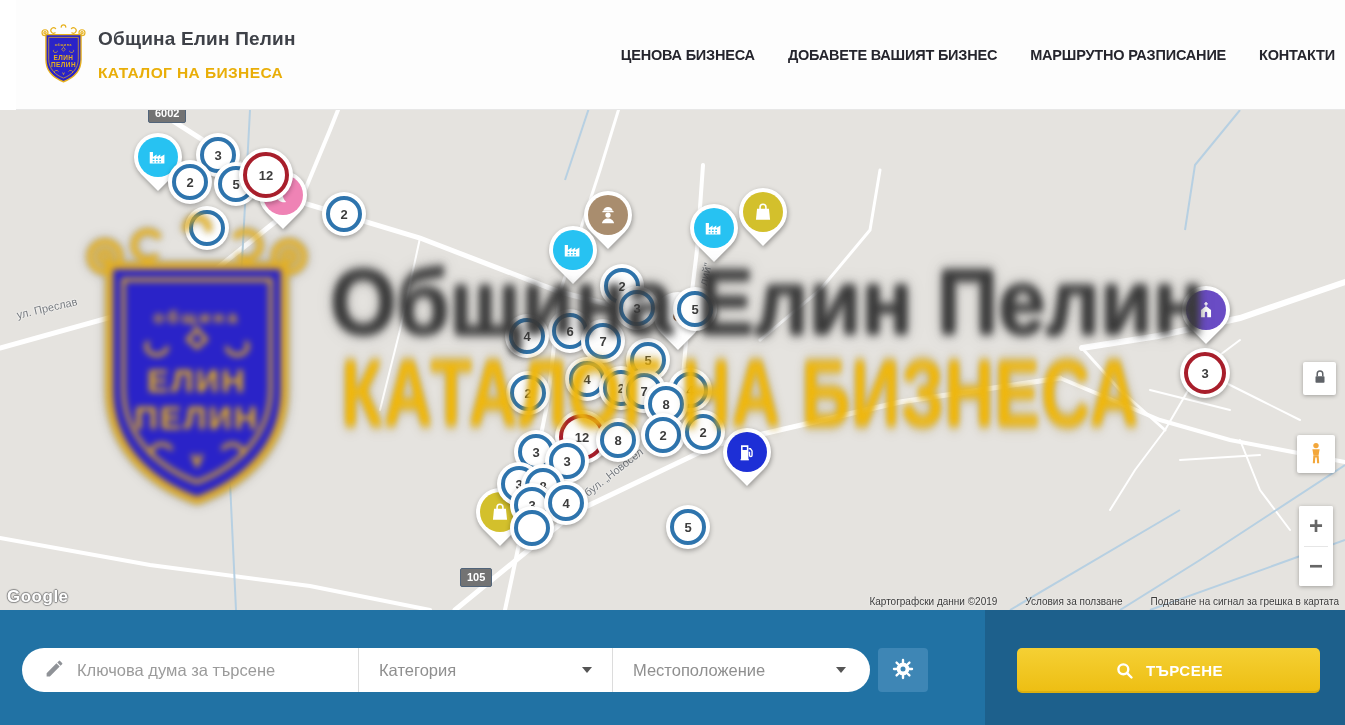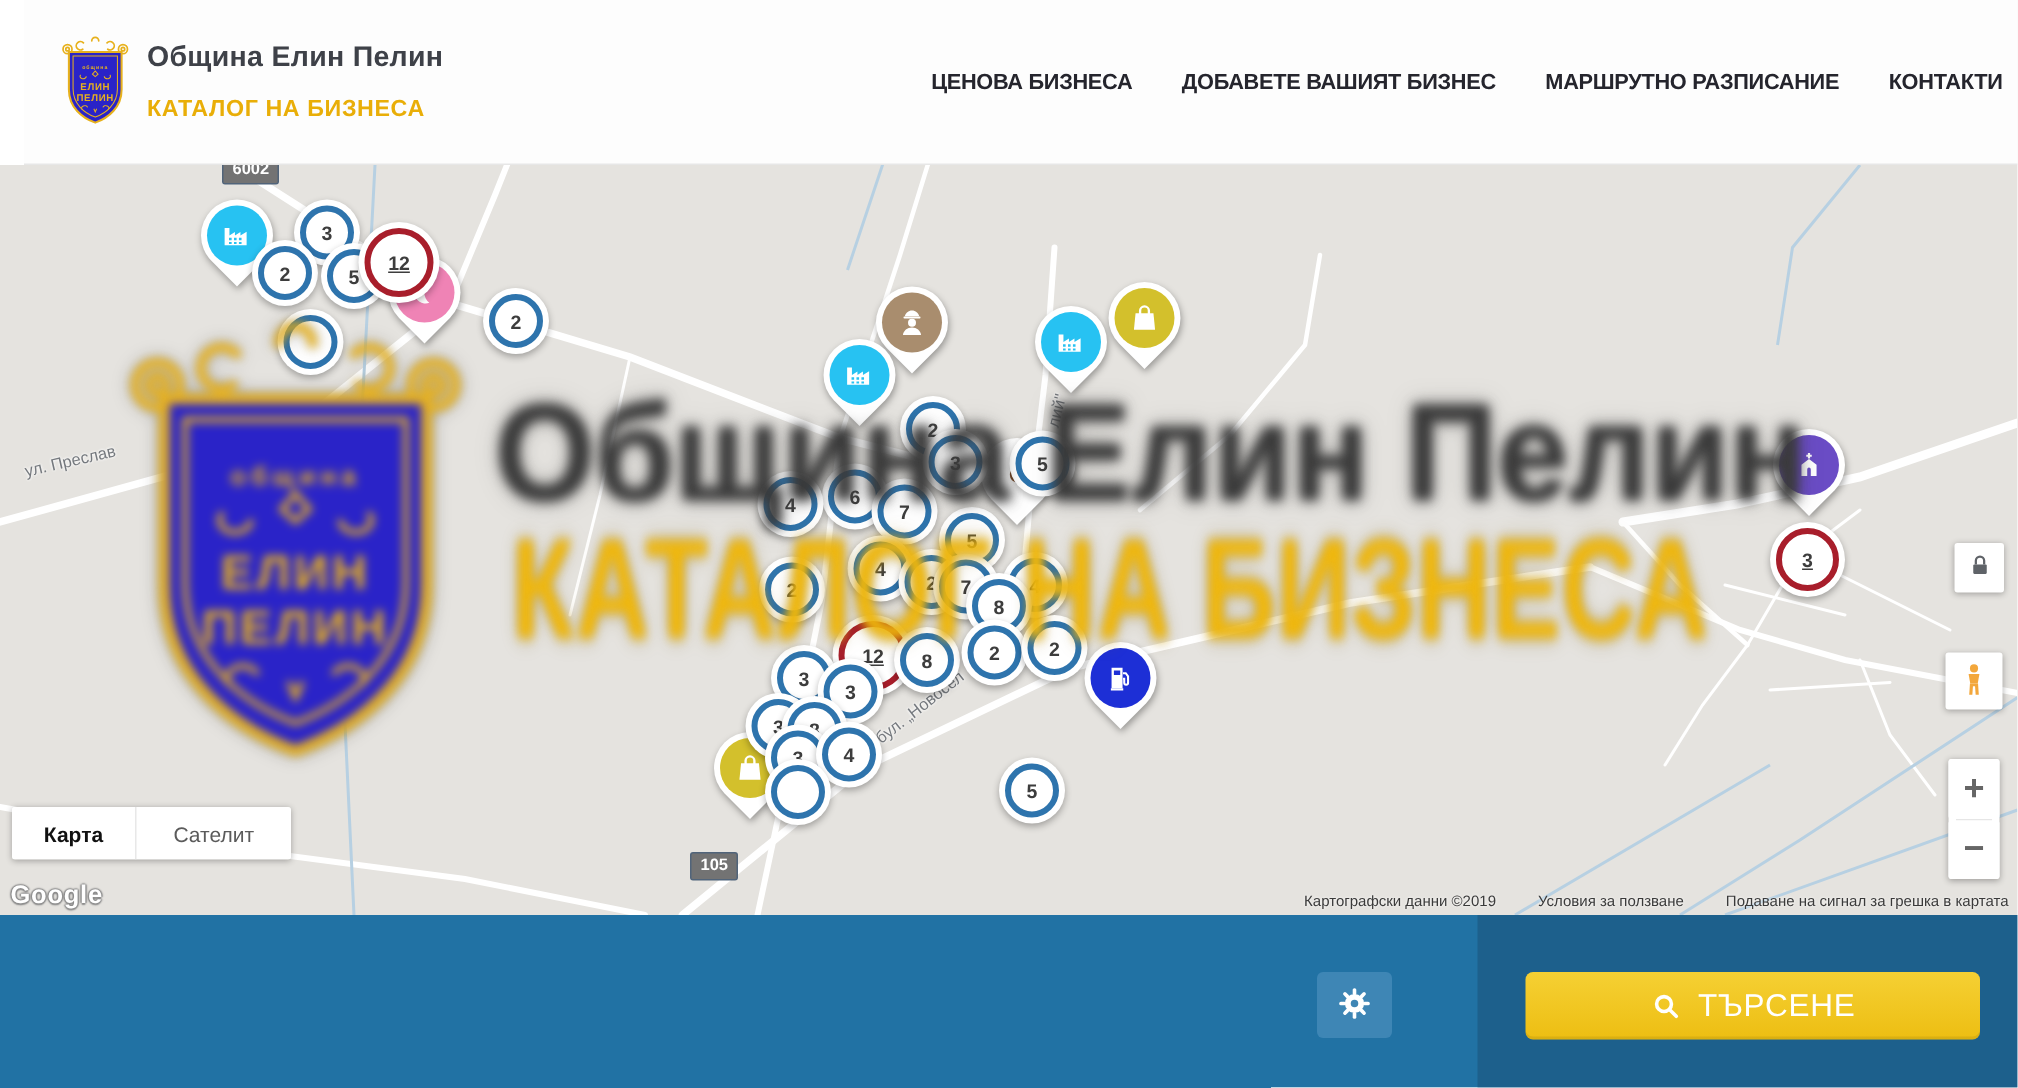--- a/index.html
+++ b/index.html
@@ -29,21 +29,21 @@
   .cat-pin { position:absolute; width:48px; height:48px; background:#fff; border-radius:50% 50% 50% 0;
              transform:rotate(-45deg); box-shadow:-1px 2px 5px rgba(0,0,0,.35); z-index:3; cursor:pointer; }
   .pin-inner { position:absolute; inset:4px; border-radius:50%; transform:rotate(45deg);
                display:flex; align-items:center; justify-content:center; }
   .pin-icon { display:flex; }
   .cluster { position:absolute; background:#fff; border-radius:50%; box-shadow:0 2px 5px rgba(0,0,0,.3);
              z-index:4; cursor:pointer; }
   .cluster .ring { position:absolute; inset:4px; border:4px solid #2e74ad; border-radius:50%;
                    display:flex; align-items:center; justify-content:center;
                    font-size:13px; font-weight:700; color:#3d3d3d; }
-  .cluster .ring.red { border-color:#a81e2b;text-decoration:underline; }
+  .cluster .ring.red { border-color:#a81e2b; }
 
   
   .wm { position:absolute; z-index:6; pointer-events:none; }
   .wm-crest { left:82px; top:103px; width:230px; filter:blur(3.2px) drop-shadow(0 0 5px rgba(0,0,0,.35)); }
   .wm-title { left:330px; top:146px; font-size:92px; font-weight:700; color:#3a3a3a; line-height:1;
               transform:scaleX(.93); transform-origin:left top; white-space:nowrap;
               filter:blur(4px) drop-shadow(0 0 6px rgba(60,60,60,.5)); }
   .wm-sub { left:341px; top:236px; font-size:95px; font-weight:700; color:#efb70d; line-height:1;
             transform:scaleX(.72); transform-origin:left top; white-space:nowrap; letter-spacing:1px;
             filter:blur(4px) drop-shadow(0 0 6px rgba(120,90,0,.45)); }
@@ -85,21 +85,21 @@
   .sg-select { flex:0 0 254px; height:100%; border-left:1px solid #dcdcdc; display:flex; align-items:center;
                justify-content:space-between; padding:0 20px; cursor:pointer; }
   .sg-select .sel-text { font-size:16.5px; color:#8f8f8f; }
   .caret { width:0; height:0; border-left:5px solid transparent; border-right:5px solid transparent;
            border-top:6px solid #555; }
   .gear-btn { position:absolute; left:878px; top:38px; width:50px; height:44px; background:#3e86b5;
               border:none; border-radius:4px; cursor:pointer; display:flex; align-items:center; justify-content:center; }
   .search-btn { position:absolute; left:1017px; top:38px; width:303px; height:45px; border:none; border-radius:5px;
                 background:linear-gradient(#f5d034,#edbe12); cursor:pointer; display:flex; align-items:center;
                 justify-content:center; gap:10px; box-shadow:inset 0 -2px 0 rgba(0,0,0,.08); }
-  .search-btn span { font-size:21px; font-weight:400; color:#fff; letter-spacing:.5px;
+  .search-btn span { font-size:15px; font-weight:700; color:#fff; letter-spacing:.5px;
                      font-family:"Liberation Sans",sans-serif; }
 </style>
 </head>
 <body>
 
 <div class="page">
 
   <header class="header">
     <div class="brand">
       <span class="brand-logo" id="logo-crest"><svg viewBox="0 0 200 264" width="100%" height="100%" xmlns="http://www.w3.org/2000/svg">
@@ -410,24 +410,20 @@
   <text x="100" y="188" text-anchor="middle" font-family="Liberation Sans,sans-serif" font-size="28" font-weight="700" letter-spacing="2" fill="#e7b11d">ПЕЛИН</text>
   <g stroke="#e7b11d" stroke-width="3" fill="none">
     <path d="M62 212 a9 7 0 1 1 16 -6"></path>
             <path d="M138 212 a9 7 0 1 0 -16 -6"></path>
             <path d="M96 210 l4 9 4 -9"></path>
   </g>
         </svg></span>
     <div class="wm wm-title">Община Елин Пелин</div>
     <div class="wm wm-sub">КАТАЛОГ НА БИЗНЕСА</div>
 
-    <div class="maptype">
-      <button class="bt-map">Карта</button>
-      <button class="bt-sat">Сателит</button>
-    </div>
     <div class="google-logo">Google</div>
     <div class="attribution">
       <span>Картографски данни ©2019</span>
       <span class="link">Условия за ползване</span>
       <span class="link">Подаване на сигнал за грешка в картата</span>
     </div>
     <button class="ctl-btn ctl-lock">
       <span>
         <svg width="18" height="18" viewBox="0 0 24 24">
             <path d="M8.3 11V7.8a3.7 3.7 0 0 1 7.4 0V11" fill="none" stroke="#5f6368" stroke-width="2"></path>
@@ -448,20 +444,38 @@
     </button>
     <div class="zoomctl">
       <button>+</button>
       <div class="sep"></div>
       <button>−</button>
     </div>
   </div>
 
   <div class="searchbar">
     <div class="right-panel"></div>
+    <div class="search-group">
+      <div class="sg-input">
+        <span>
+          <svg width="21" height="21" viewBox="0 0 24 24">
+              <path fill="#8f9297" d="M3 17.3V21h3.7L17.9 9.8l-3.7-3.7L3 17.3zM20.7 7a1 1 0 0 0 0-1.4l-2.3-2.3a1 1 0 0 0-1.4 0l-1.8 1.8 3.7 3.7L20.7 7z"></path>
+            </svg>
+        </span>
+        <input type="text" placeholder="Ключова дума за търсене" style="">
+      </div>
+      <div class="sg-select">
+        <span class="sel-text">Категория</span>
+        <span class="caret"></span>
+      </div>
+      <div class="sg-select">
+        <span class="sel-text">Местоположение</span>
+        <span class="caret"></span>
+      </div>
+    </div>
     <button class="gear-btn">
       <span id="gear-slot"><svg width="24" height="24" viewBox="0 0 24 24">
             <g fill="#fff">
               <rect x="10.8" y="1.8" width="2.4" height="4.6" rx="1.1" transform="rotate(0 12 12)"></rect>
               <rect x="10.8" y="1.8" width="2.4" height="4.6" rx="1.1" transform="rotate(45 12 12)"></rect>
               <rect x="10.8" y="1.8" width="2.4" height="4.6" rx="1.1" transform="rotate(90 12 12)"></rect>
               <rect x="10.8" y="1.8" width="2.4" height="4.6" rx="1.1" transform="rotate(135 12 12)"></rect>
               <rect x="10.8" y="1.8" width="2.4" height="4.6" rx="1.1" transform="rotate(180 12 12)"></rect>
               <rect x="10.8" y="1.8" width="2.4" height="4.6" rx="1.1" transform="rotate(225 12 12)"></rect>
               <rect x="10.8" y="1.8" width="2.4" height="4.6" rx="1.1" transform="rotate(270 12 12)"></rect>

